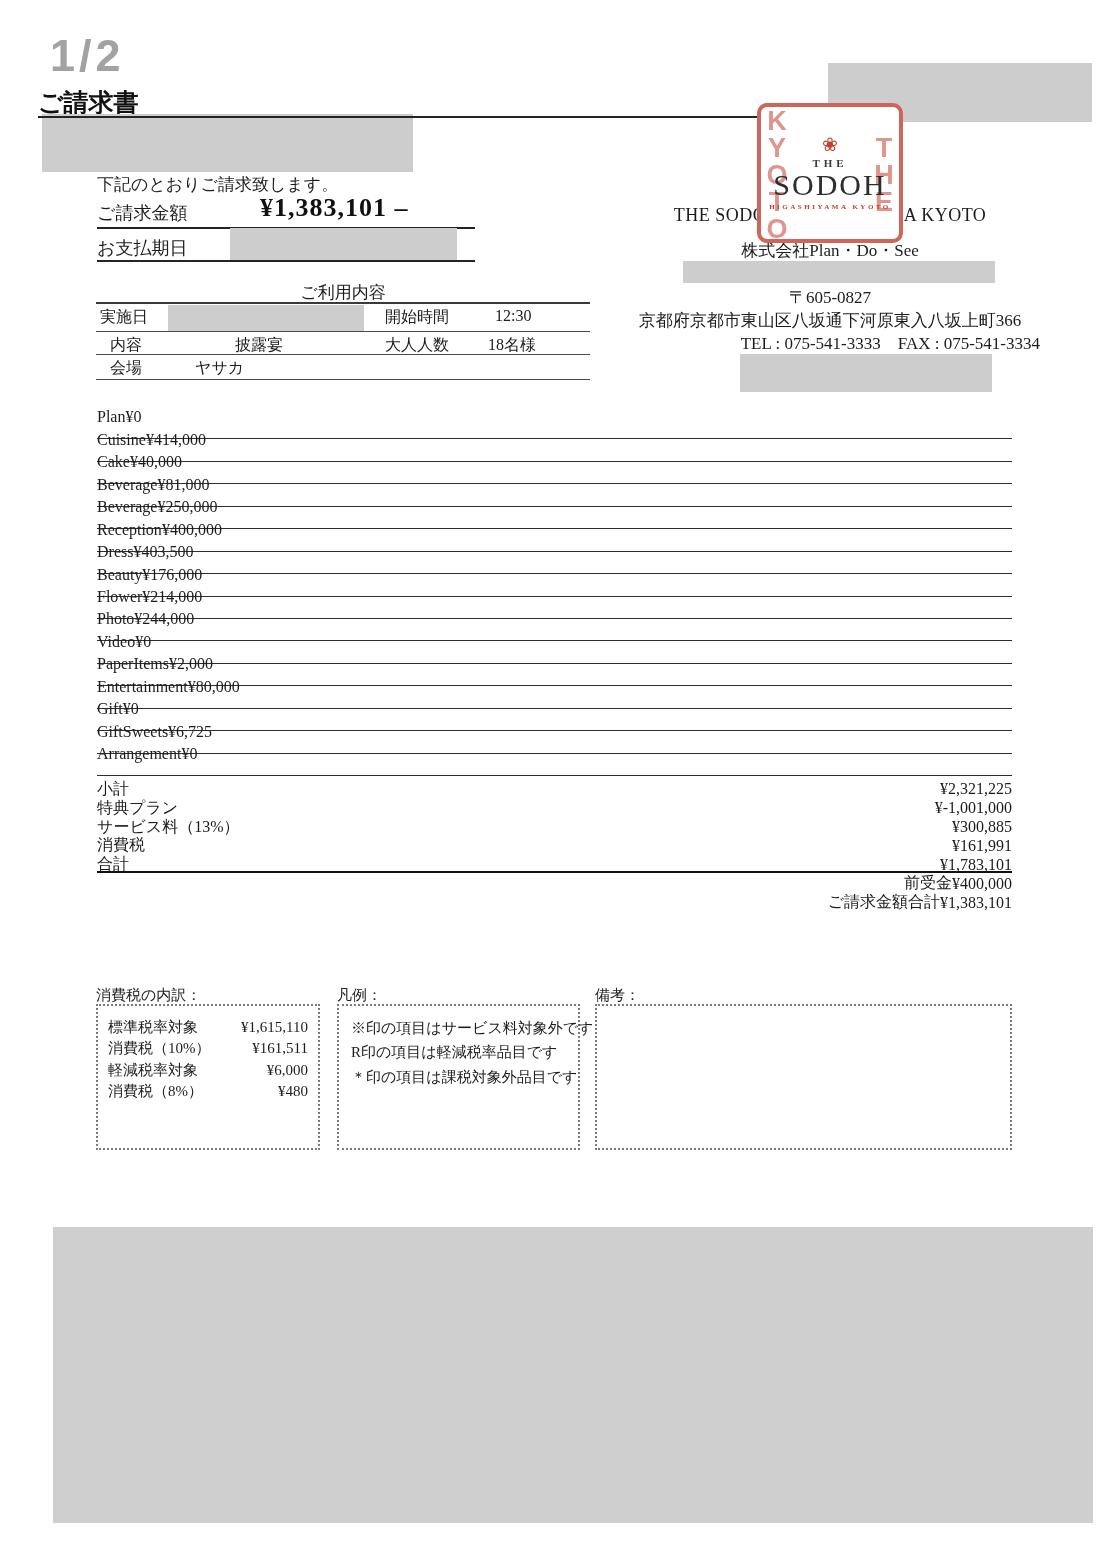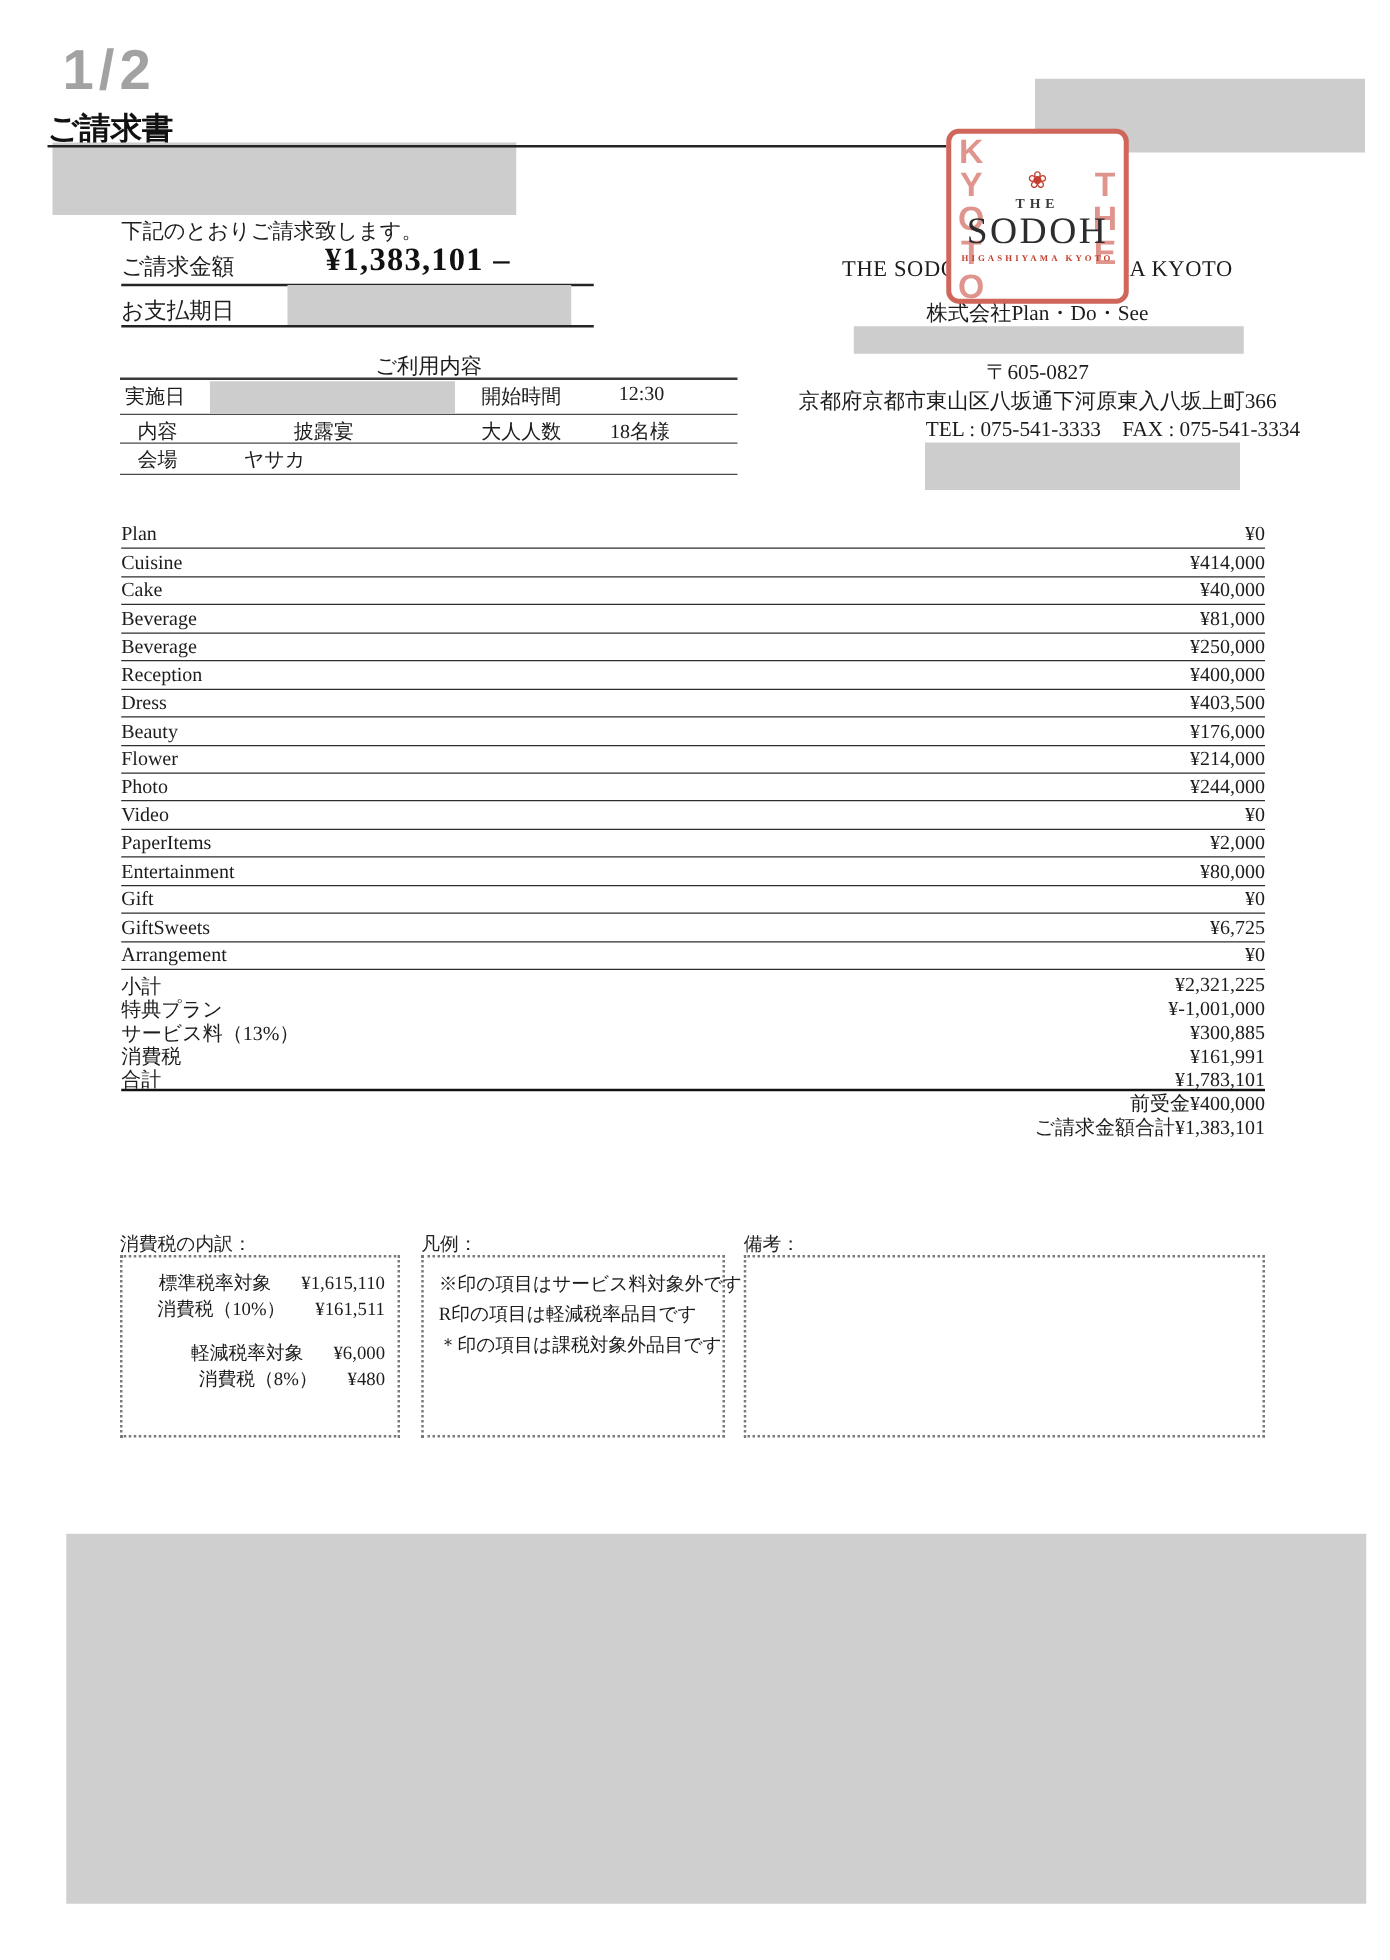--- a/index.html
+++ b/index.html
@@ -46,33 +46,33 @@
   .usage-row { position:relative; border-bottom:1.5px solid #4a4a4a; font-size:16px; }
   .usage-row span { position:absolute; white-space:nowrap; }
   .u-r1 { height:28px; } .u-r2 { height:22.5px; } .u-r3 { height:25px; }
   .u-r1 span, .u-r2 span, .u-r3 span { top:3px; }
   .u-label1 { left:4px; }  .u-label23 { left:14px; }
   .u-val2 { left:139px; }  .u-val3 { left:99px; }
   .u-l2 { left:289px; }    .u-v2a { left:399px; }  .u-v2b { left:392px; }
   .usage-redact { position:absolute; left:72px; top:1px; width:196px; height:26px; background:#cdcdcd; }
 
   .items { position:absolute; left:97px; top:417px; width:915px; z-index:1; }
-  .item-row { height:22.45px; display:flex; justify-content:space-between; align-items:flex-end;
-              border-bottom:1.4px solid #2e2e2e; font-size:16px; padding-bottom:1px; }
+  .item-row { height:22.45px; display:flex; align-items:flex-end;
+              border-bottom:1.4px solid #2e2e2e; font-size:16px; padding-bottom:12px; }
   .summary { position:absolute; left:97px; top:780px; width:915px; z-index:1; }
   .sum-row { height:18.8px; display:flex; justify-content:space-between; align-items:center; font-size:16px; }
   .sum-line { left:97px; top:871px; width:915px; height:2px; background:#111; }
   .totals { position:absolute; left:97px; top:874px; width:915px; z-index:1; }
   .tot-row { height:19.3px; display:flex; justify-content:flex-end; align-items:center; font-size:16px; }
 
   .box-label { position:absolute; top:986px; font-size:15px; color:#222; z-index:1; }
   .dotbox { position:absolute; top:1004px; height:146px; border:2px dotted #7a7a7a; background:#fff; z-index:1; }
   .tax-box { left:96px; width:224px; padding:11px 10px 0 10px; }
-  .tax-row { display:flex; justify-content:flex-end; font-size:15px; line-height:1.38;gap:24px; }
-  .tax-box .tax-row:nth-of-type(3) { margin-top:15px; }
+  .tax-row { display:flex; justify-content:space-between; font-size:15px; line-height:1.38;gap:24px; }
+  .tax-box .tax-row:nth-of-type(3) { margin-top:2px; }
   .legend-box { left:337px; width:243px; padding:10px 10px 0 12px; }
   .legend-line { font-size:15px; line-height:1.62; white-space:nowrap; }
   .remarks-box { left:595px; width:417px; }
 </style>
 </head>
 <body>
 
 <div class="page">
 
   <div class="abs page-num">1/2</div>

